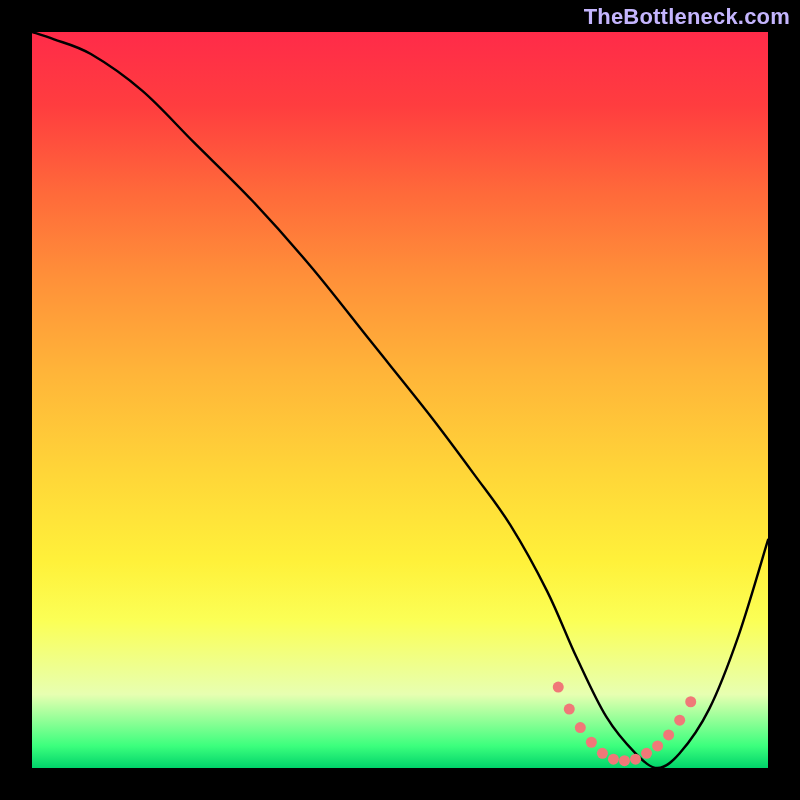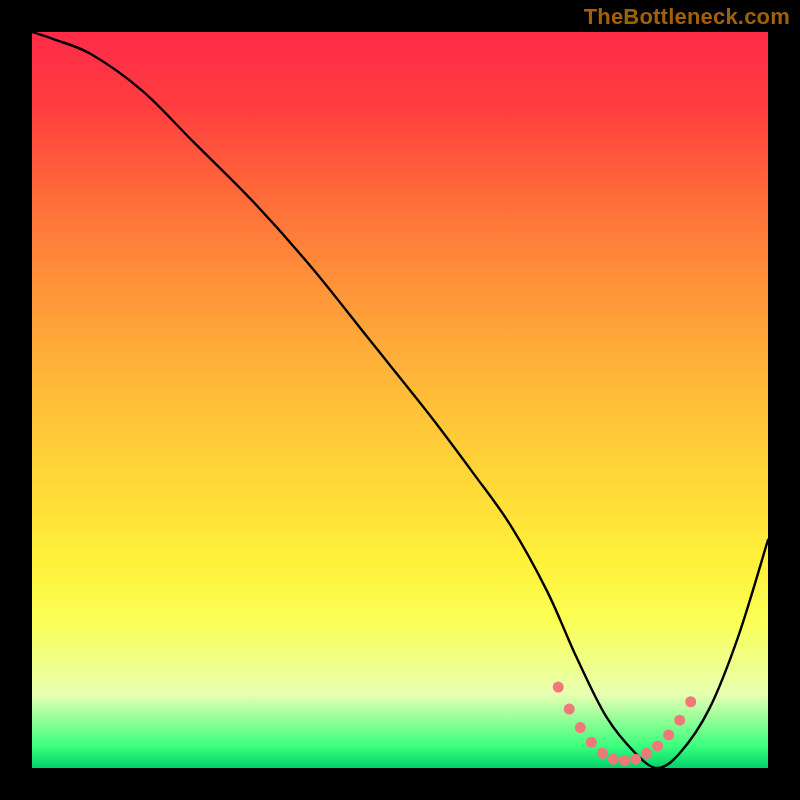--- a/index.html
+++ b/index.html
@@ -14,21 +14,21 @@
   .frame {
     position: relative;
     width: 800px;
     height: 800px;
     background: #000;
   }
   .watermark {
     position: absolute;
     top: 4px;
     right: 10px;
-    color: #a16207;
+    color: #c4b5fd;
     font-size: 22px;
     font-weight: 600;
     letter-spacing: 0.2px;
     z-index: 10;
   }
   .plot-area {
     position: absolute;
     left: 32px;
     top: 32px;
     width: 736px;

